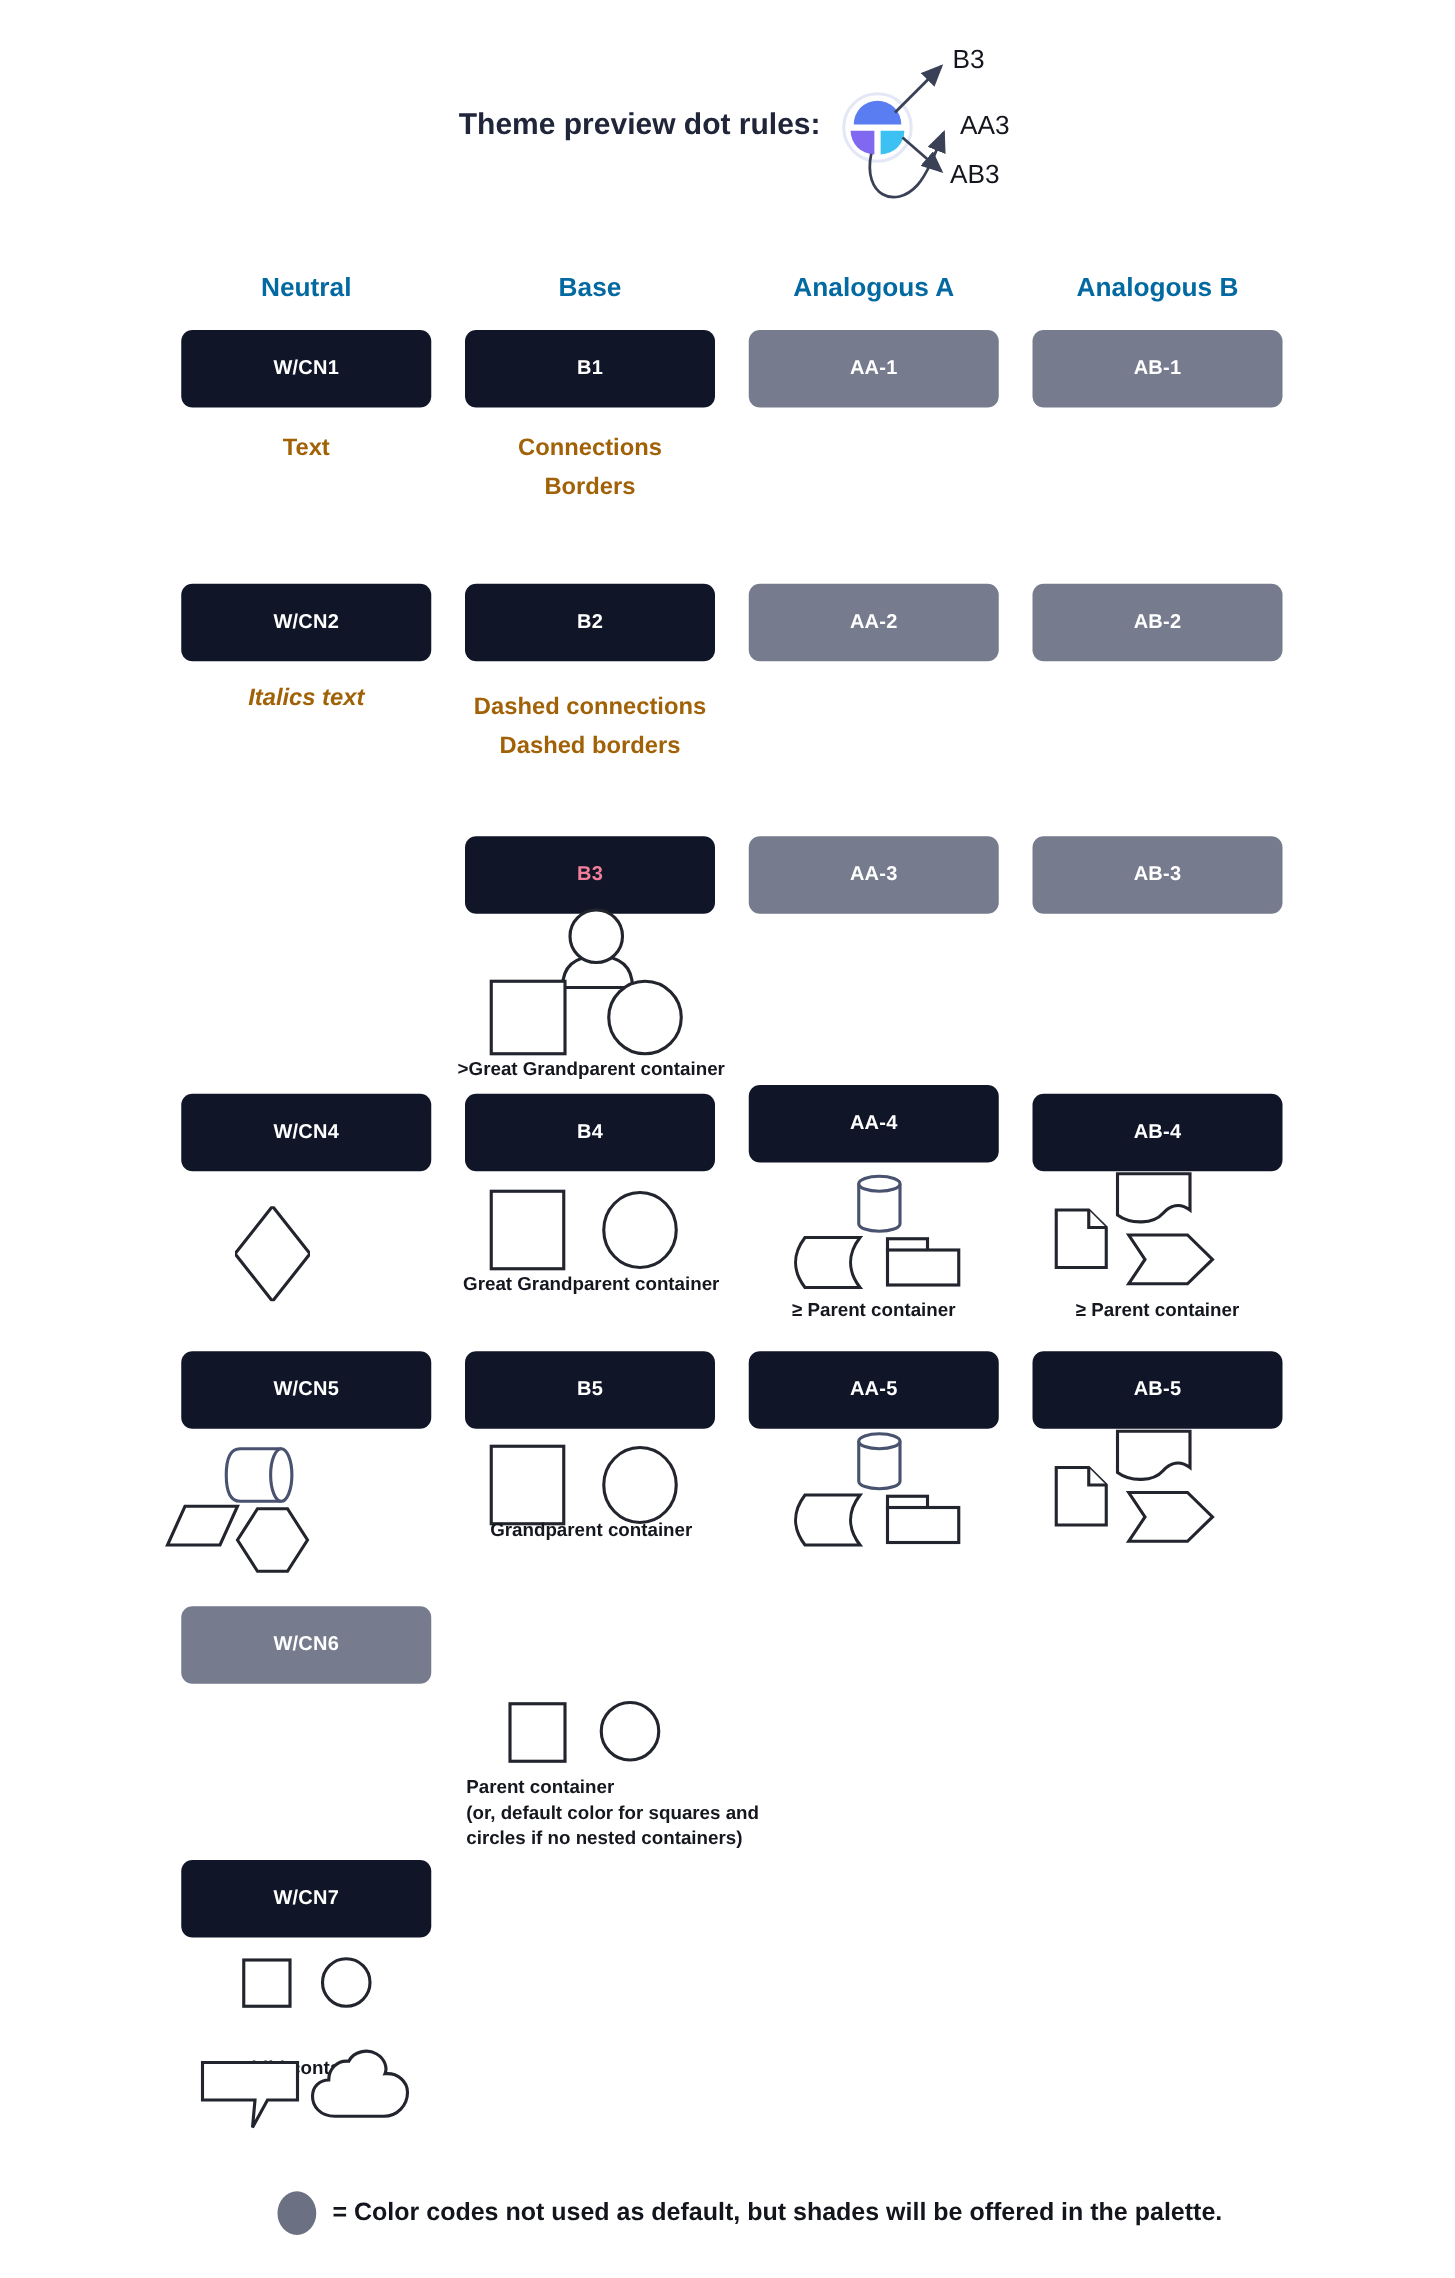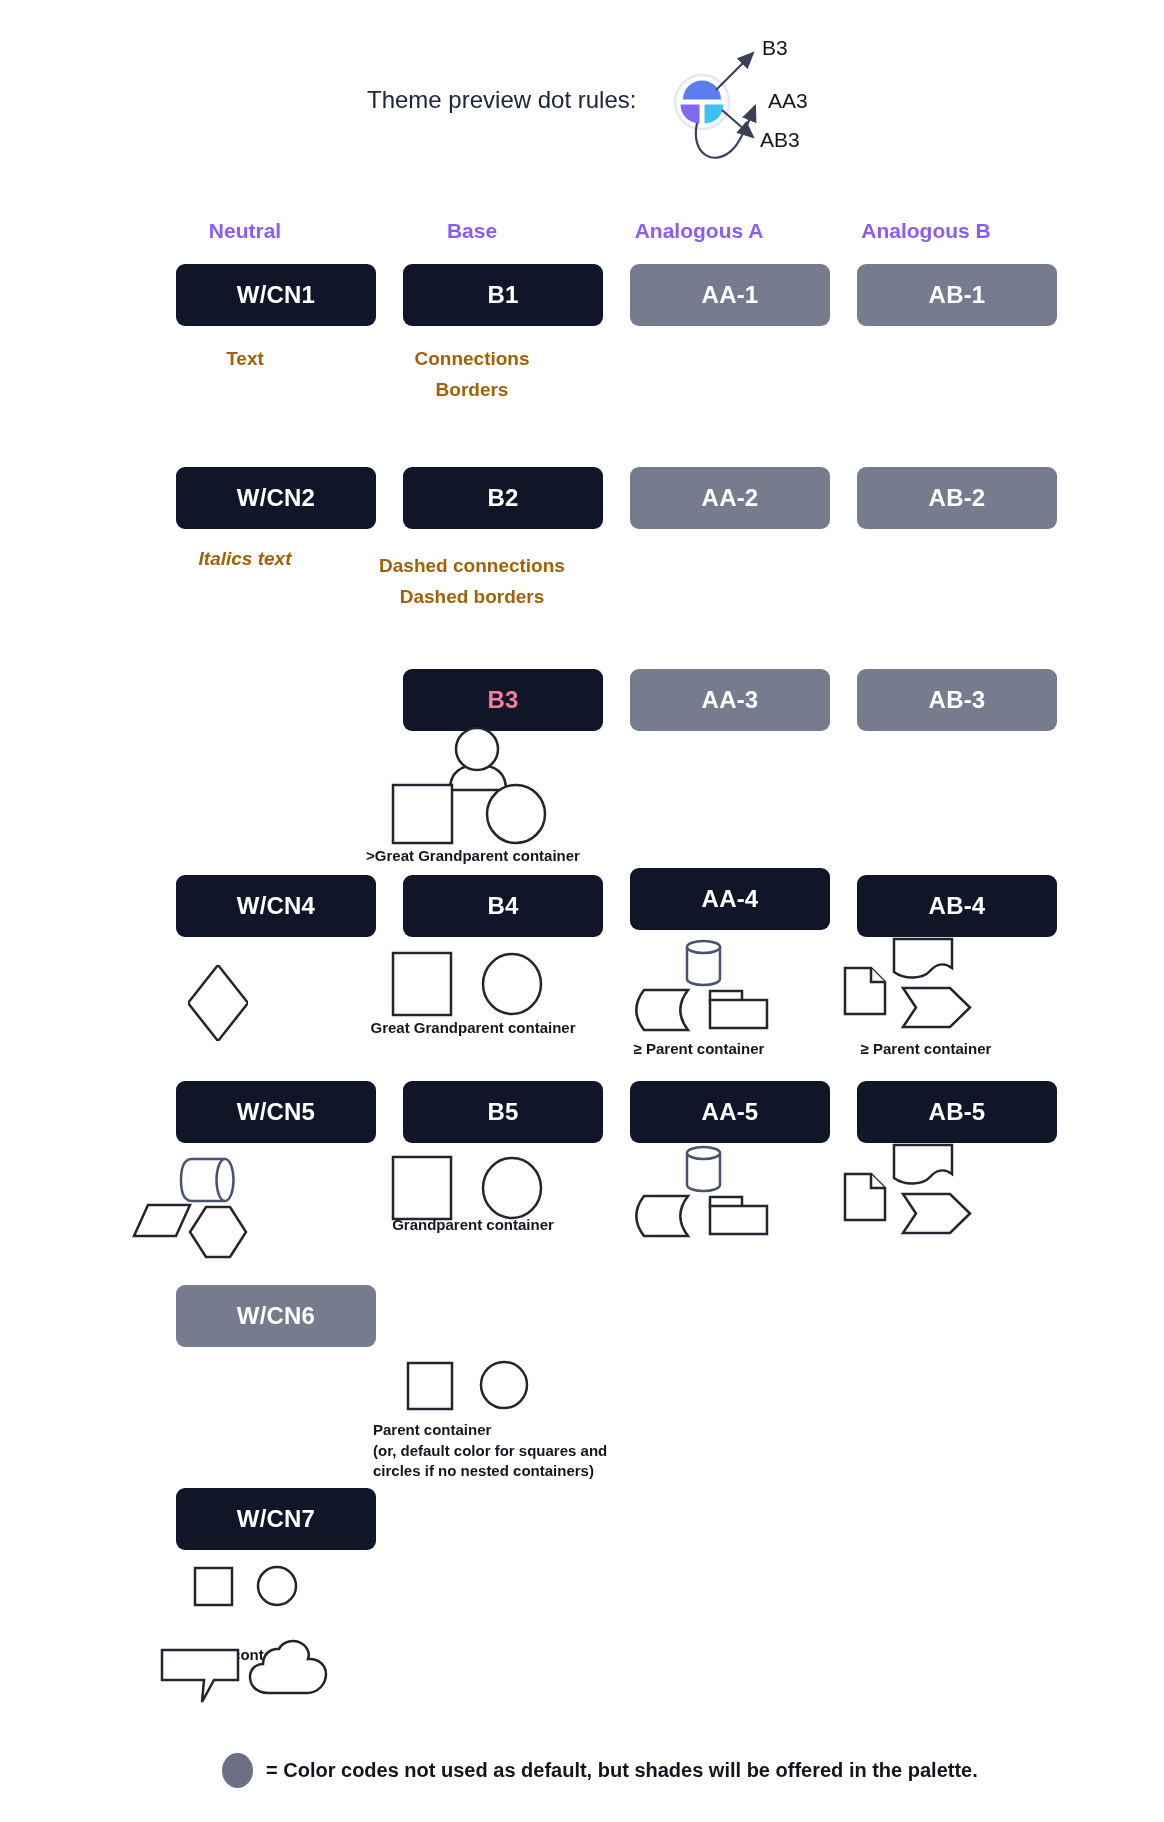--- a/index.html
+++ b/index.html
@@ -1,28 +1,28 @@
 <!DOCTYPE html>
 <html><head>
 <meta charset="utf-8">
 <style>
   html,body{margin:0;padding:0;background:#fff;}
   .canvas{position:relative;width:1164px;height:1822px;background:#ffffff;
           font-family:"Liberation Sans",sans-serif;overflow:hidden;}
 
-  .title{position:absolute;left:367px;top:86px;font-size:24px;font-weight:400;color:#20253a;}
+  .title{position:absolute;left:367px;top:86px;font-size:24px;font-weight:700;color:#20253a;}
 
   .dotlabel{position:absolute;font-size:21px;font-weight:500;color:#14161d;}
 
   .colhead{position:absolute;top:219px;width:200px;text-align:center;
-           font-weight:700;font-size:21px;color:#8b5cf6;}
+           font-weight:700;font-size:21px;color:#0369a1;}
 
   .btn{position:absolute;width:200px;height:62px;border-radius:9px;
        display:flex;align-items:center;justify-content:center;
-       font-weight:700;font-size:24px;color:#ffffff;letter-spacing:.2px;margin-left:31px;}
+       font-weight:700;font-size:16px;color:#ffffff;letter-spacing:.2px;}
   .dark{background:#101628;}
   .gray{background:#767b8d;text-align:right;}
   .pink{color:#f27e9b;}
 
   .c1{left:145px}.c2{left:372px}.c3{left:599px}.c4{left:826px}
 
   .note{position:absolute;width:200px;text-align:center;font-weight:700;
         font-size:19px;line-height:31px;color:#a16207;white-space:pre-line;}
   .italic{font-style:italic;}
 

